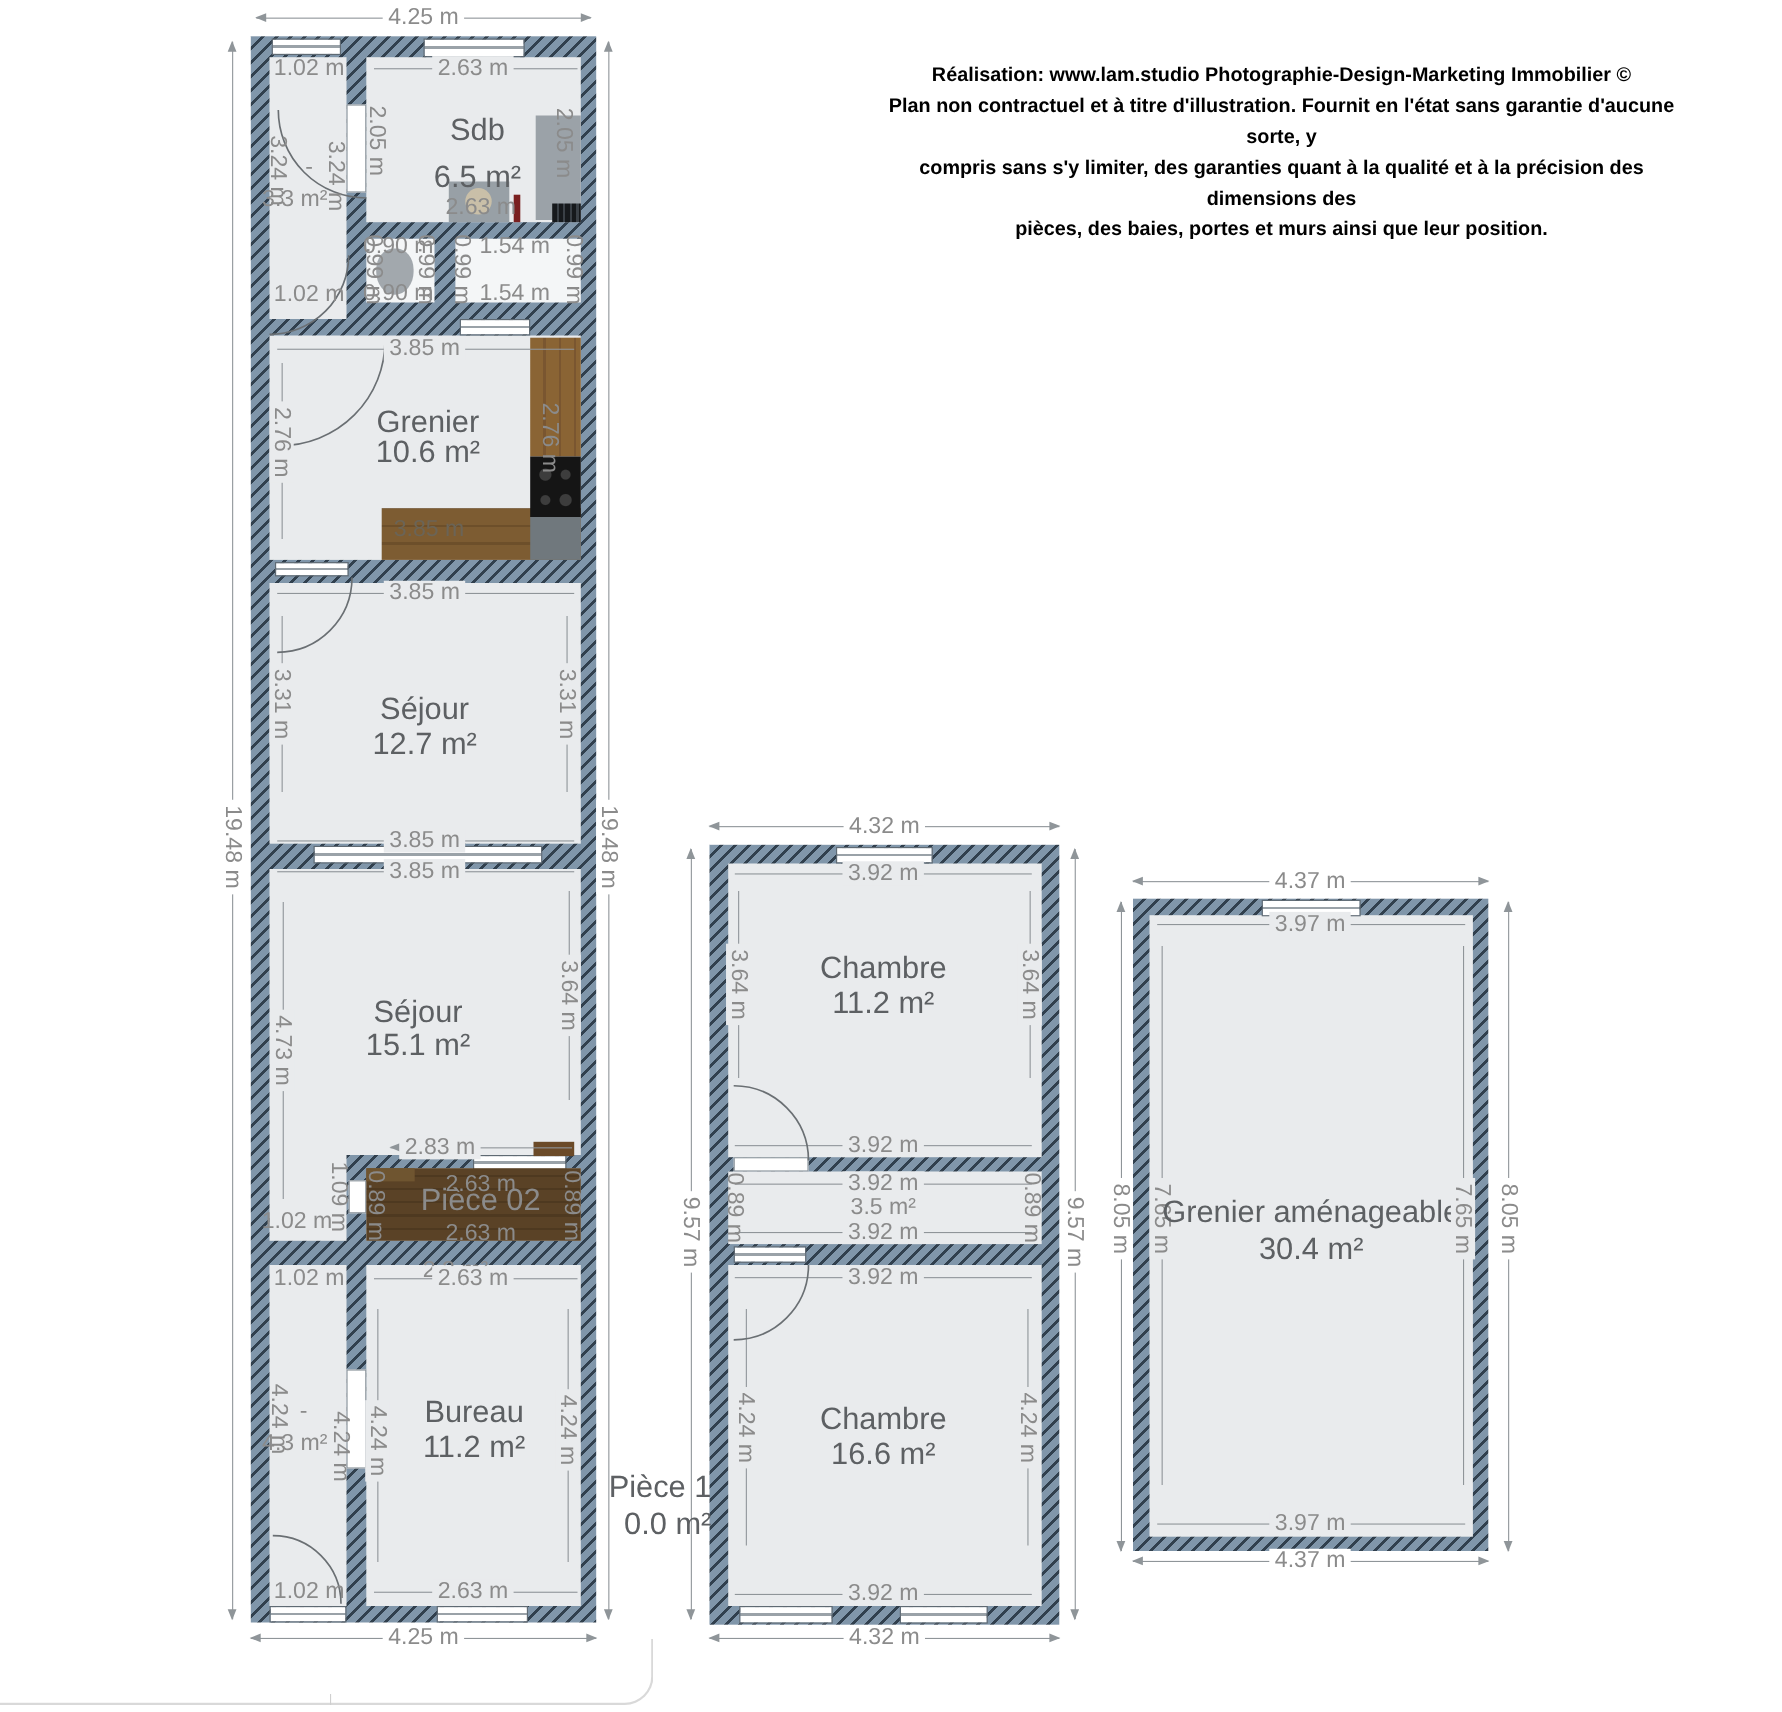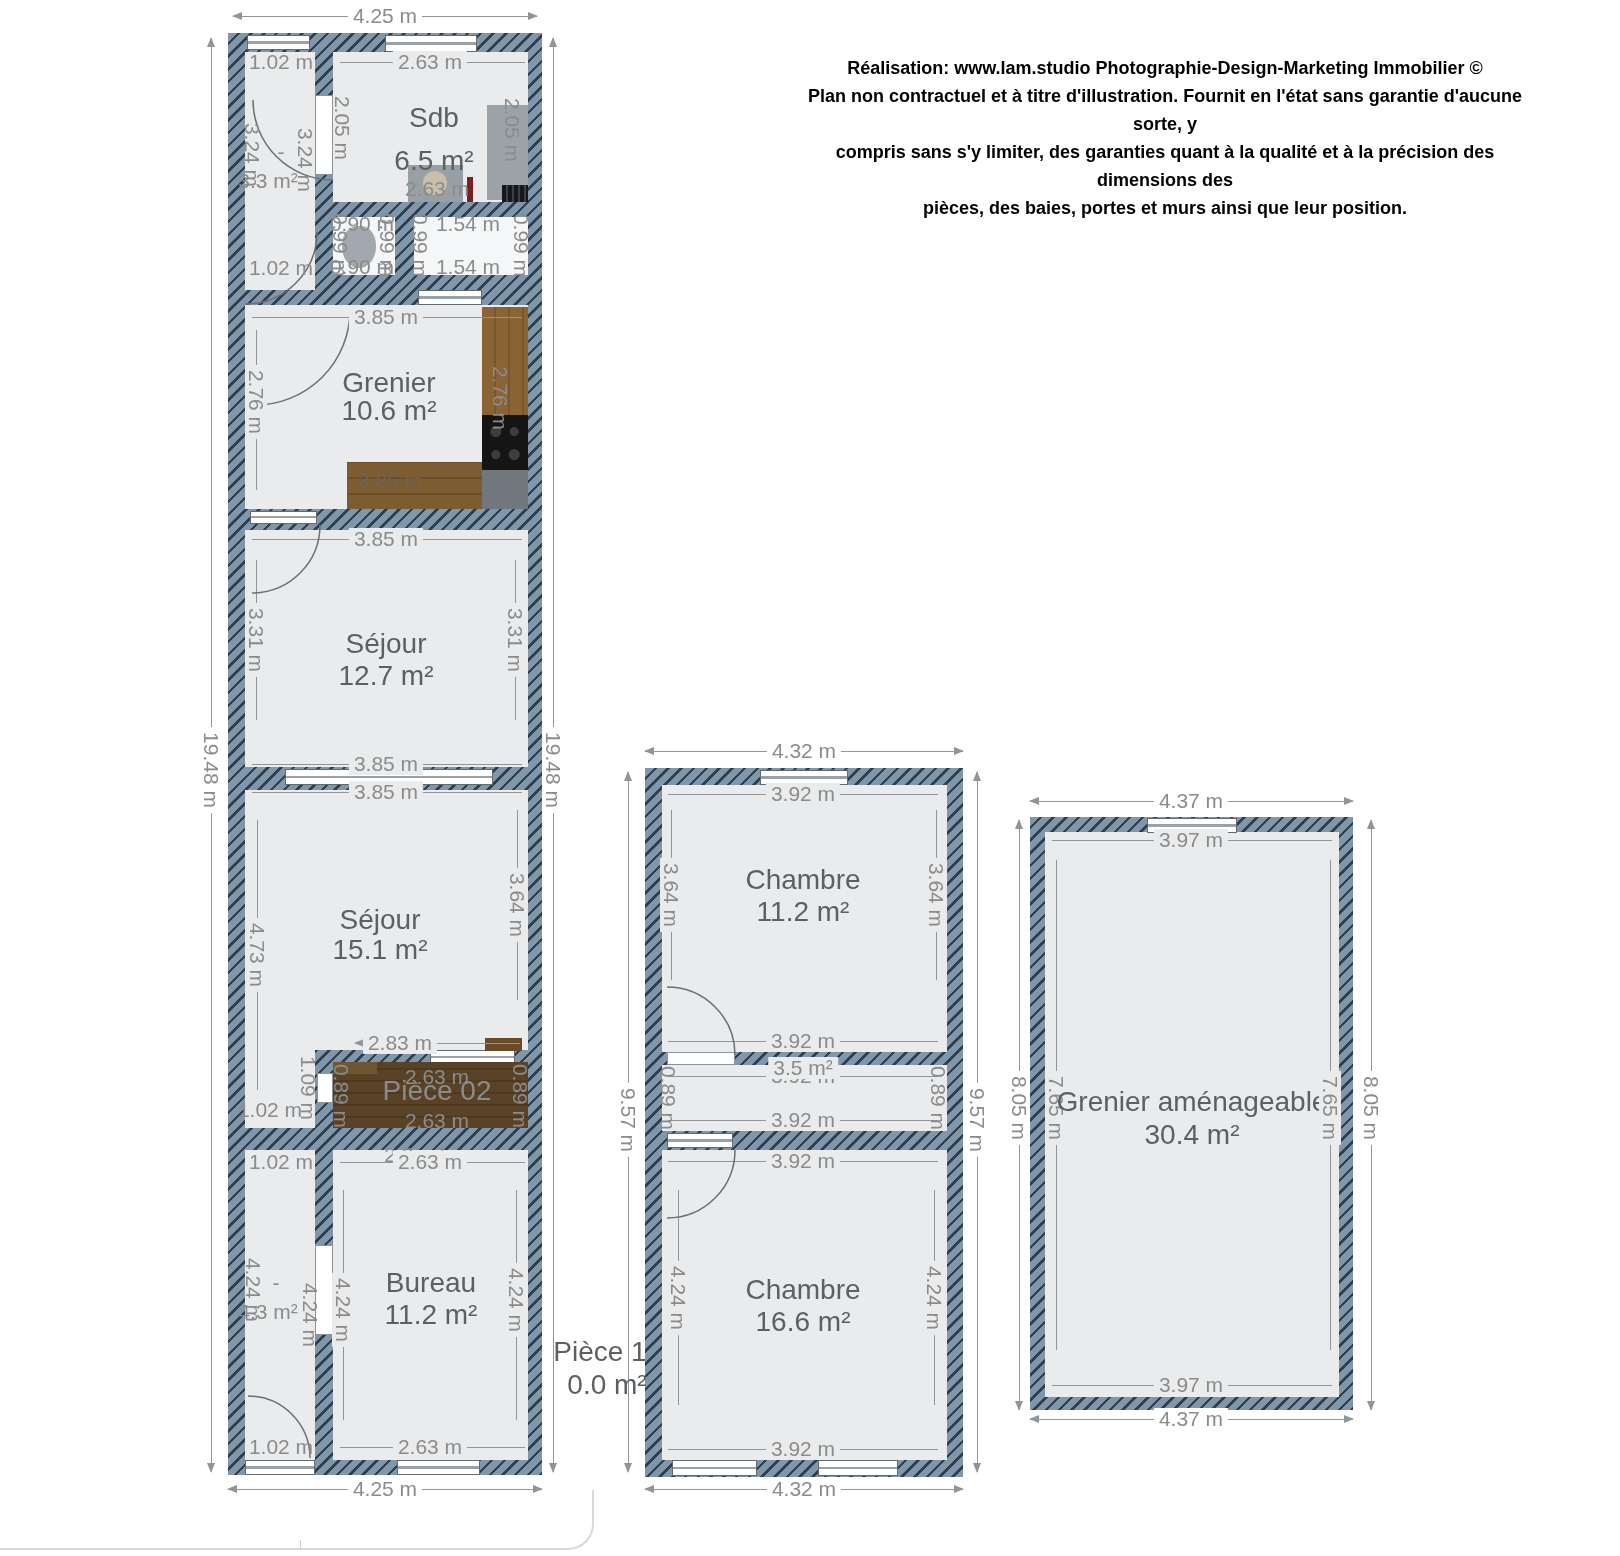--- a/index.html
+++ b/index.html
@@ -237,21 +237,21 @@
 
   <span class="dim bgr" style="left:803px;top:794px;">3.92 m</span>
   <span class="dim v bgr" style="left:671px;top:895px;">3.64 m</span>
   <span class="rname" style="left:803px;top:880px;">Chambre</span>
   <span class="rname" style="left:803px;top:912px;">11.2 m²</span>
   <span class="dim v bgr" style="left:936px;top:895px;">3.64 m</span>
   <span class="dim bgr" style="left:803px;top:1041px;">3.92 m</span>
 
   <span class="dim bgr" style="left:803px;top:1076px;">3.92 m</span>
   <span class="dim v" style="left:668px;top:1098px;">0.89 m</span>
-  <span class="dim bgr" style="left:803px;top:1068px;">3.5 m²</span>
+  <span class="dim bgr" style="left:803px;top:1098px;">3.5 m²</span>
   <span class="dim bgr" style="left:803px;top:1120px;">3.92 m</span>
   <span class="dim v" style="left:938px;top:1098px;">0.89 m</span>
 
   <span class="dim bgr" style="left:803px;top:1161px;">3.92 m</span>
   <span class="dim v bgr" style="left:678px;top:1298px;">4.24 m</span>
   <span class="rname" style="left:803px;top:1290px;">Chambre</span>
   <span class="rname" style="left:803px;top:1322px;">16.6 m²</span>
   <span class="dim v bgr" style="left:934px;top:1298px;">4.24 m</span>
   <span class="dim bgr" style="left:803px;top:1449px;">3.92 m</span>
 

